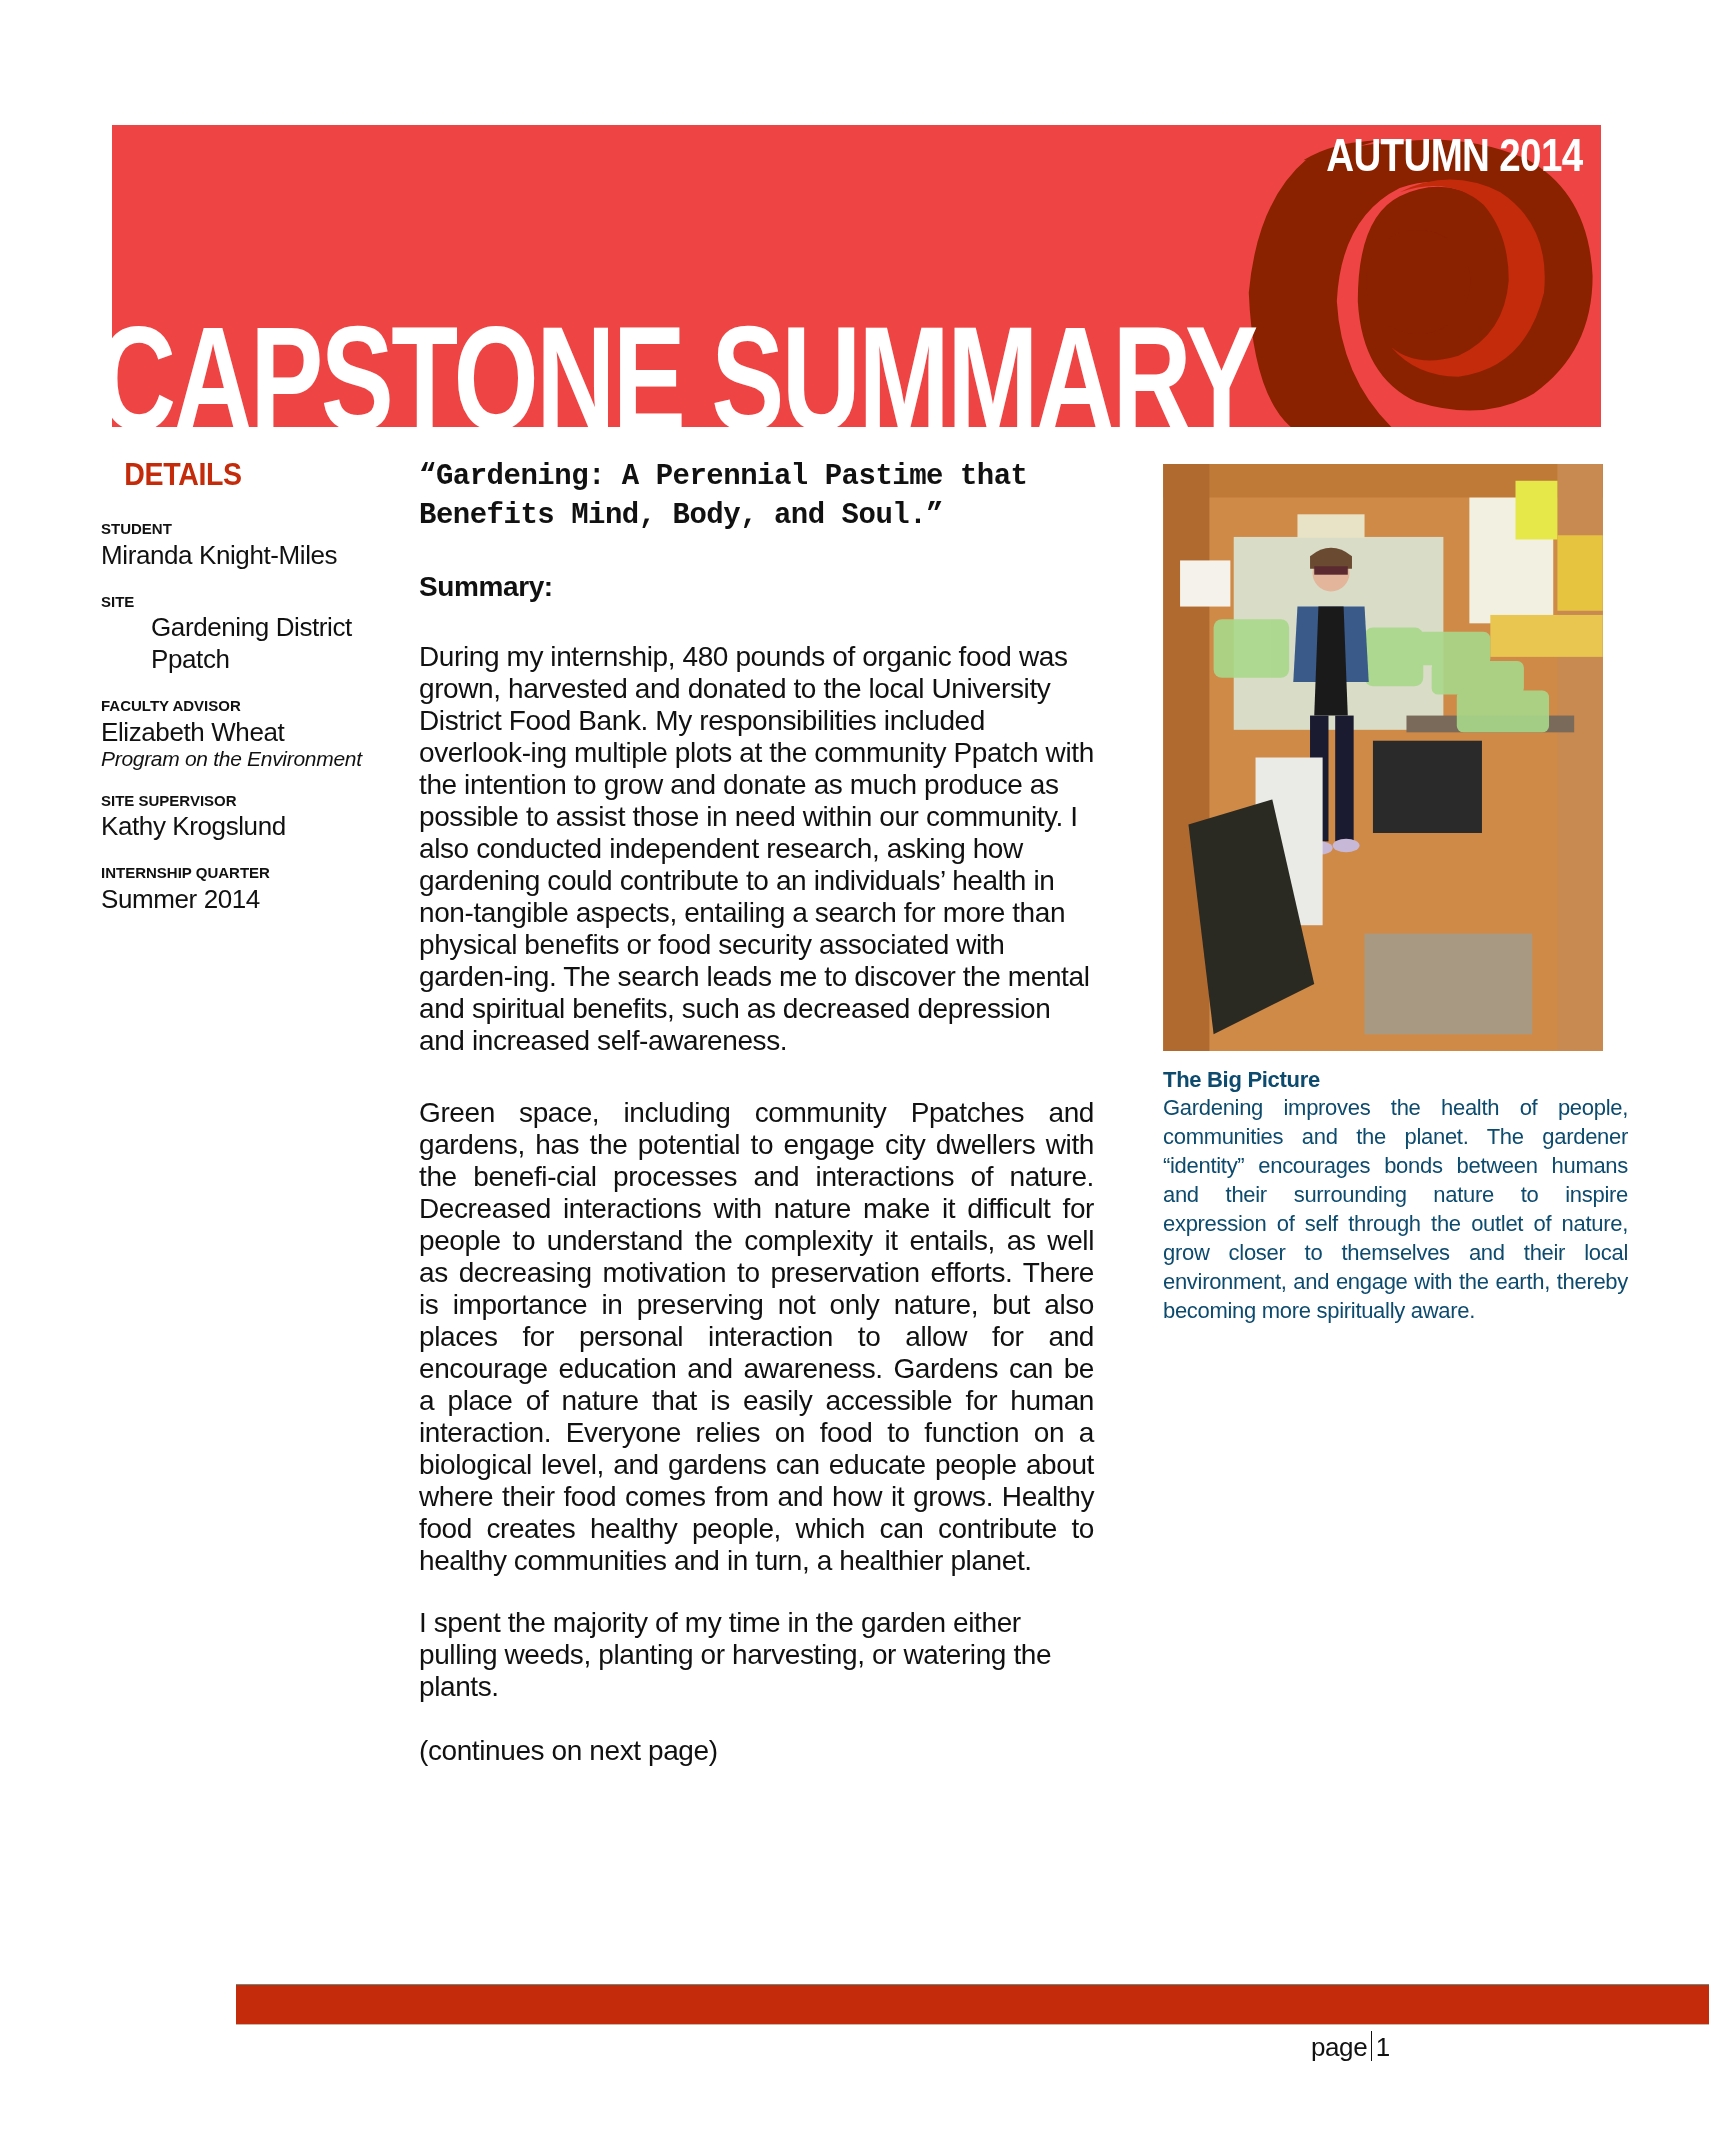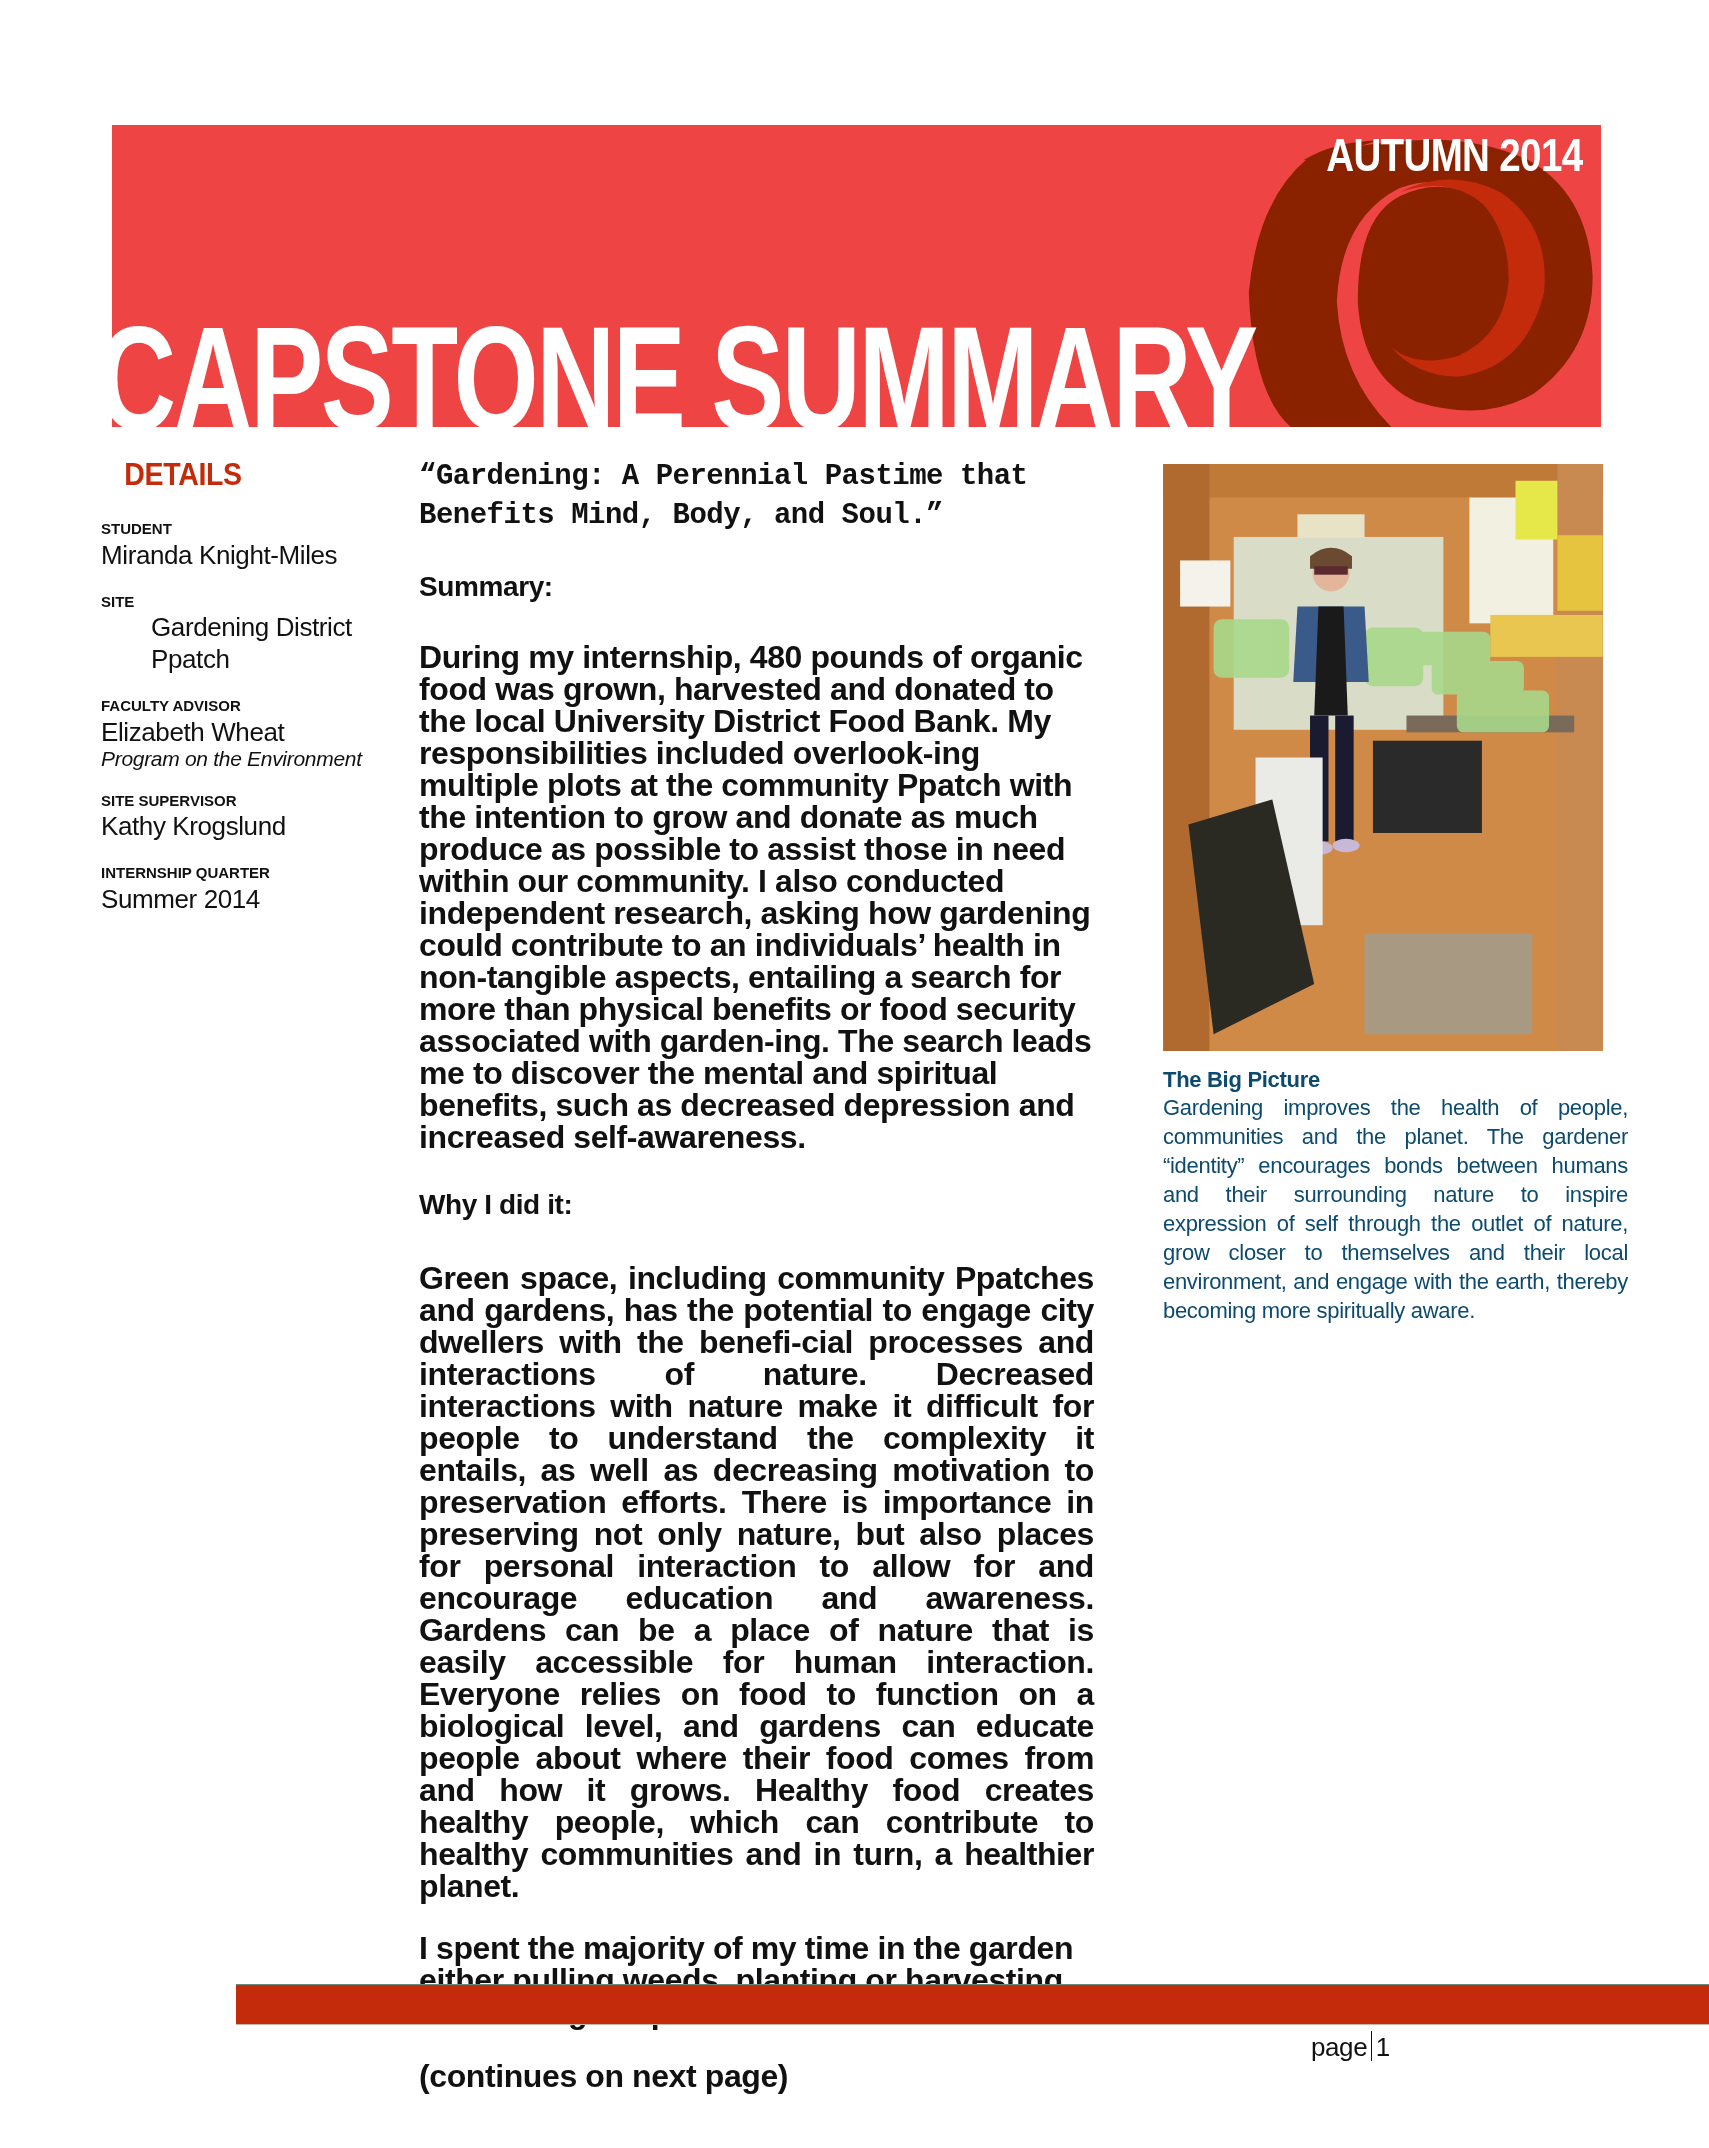--- a/index.html
+++ b/index.html
@@ -24,21 +24,21 @@
   .details .label { font-weight: bold; font-size: 15px; letter-spacing: 0px; line-height: 18.5px; }
   .details .value { font-size: 26px; line-height: 32px; letter-spacing: -0.4px; }
   .details .sub { font-style: italic; font-size: 21px; line-height: 22px; letter-spacing: -0.3px; }
   .details .group { margin-bottom: 22px; }
 
   
   .main { position: absolute; left: 419px; top: 457px; width: 675px; }
   .main .art-title { font-weight: bold; font-size: 29px; line-height: 39px; letter-spacing: -0.5px;
                      margin: 0; font-family: Liberation Mono, monospace; }
   .main h2 { font-weight: bold; font-size: 28px; margin: 0; line-height: 34px; letter-spacing: -0.4px; }
-  .main p { font-size: 32px; line-height: 32px; margin: 0; letter-spacing: -0.4px; font-weight: bold; }
+  .main p { font-size: 28px; line-height: 32px; margin: 0; letter-spacing: -0.4px; }
   .main .justify { text-align: justify; }
   .h-summary { margin-top: 35px !important; }
   .p-summary { margin-top: 37px !important; }
   .h-why { margin-top: 35px !important; }
   .p-why { margin-top: 40px !important; }
   .h-how { margin-top: 35px !important; }
   .p-how { margin-top: 30px !important; }
   .p-cont { margin-top: 32px !important; }
 
   
@@ -94,21 +94,20 @@
     <div class="value">Summer 2014</div>
   </div>
 </div>
 
 <div class="main">
   <h1 class="art-title">“Gardening: A Perennial Pastime that Benefits Mind, Body, and Soul.”</h1>
 
   <h2 class="h-summary">Summary:</h2>
   <p class="p-summary">During my internship, 480 pounds of organic food was grown, harvested and donated to the local University District Food Bank. My responsibilities included overlook-ing multiple plots at the community Ppatch with the intention to grow and donate as much produce as possible to assist those in need within our community. I also conducted independent research, asking how gardening could contribute to an individuals’ health in non-tangible aspects, entailing a search for more than physical benefits or food security associated with garden-ing. The search leads me to discover the mental and spiritual benefits, such as decreased depression and increased self-awareness.</p>
 
-  <h2 class="h-why">Why I did it:</h2>
   <p class="p-why justify">Green space, including community Ppatches and gardens, has the potential to engage city dwellers with the benefi-cial processes and interactions of nature. Decreased interactions with nature make it difficult for people to understand the complexity it entails, as well as decreasing motivation to preservation efforts. There is importance in preserving not only nature, but also places for personal interaction to allow for and encourage education and awareness. Gardens can be a place of nature that is easily accessible for human interaction. Everyone relies on food to function on a biological level, and gardens can educate people about where their food comes from and how it grows. Healthy food creates healthy people, which can contribute to healthy communities and in turn, a healthier planet.</p>
 
   <p class="p-how">I spent the majority of my time in the garden either pulling weeds, planting or harvesting, or watering the plants.</p>
 
   <p class="p-cont">(continues on next page)</p>
 </div>
 
 <div class="photo" title="Student in garden shed holding bags of harvested greens">
   <svg width="440" height="587" viewBox="0 0 524 700">
     <rect x="0" y="0" width="524" height="700" fill="#d08a48"></rect>

